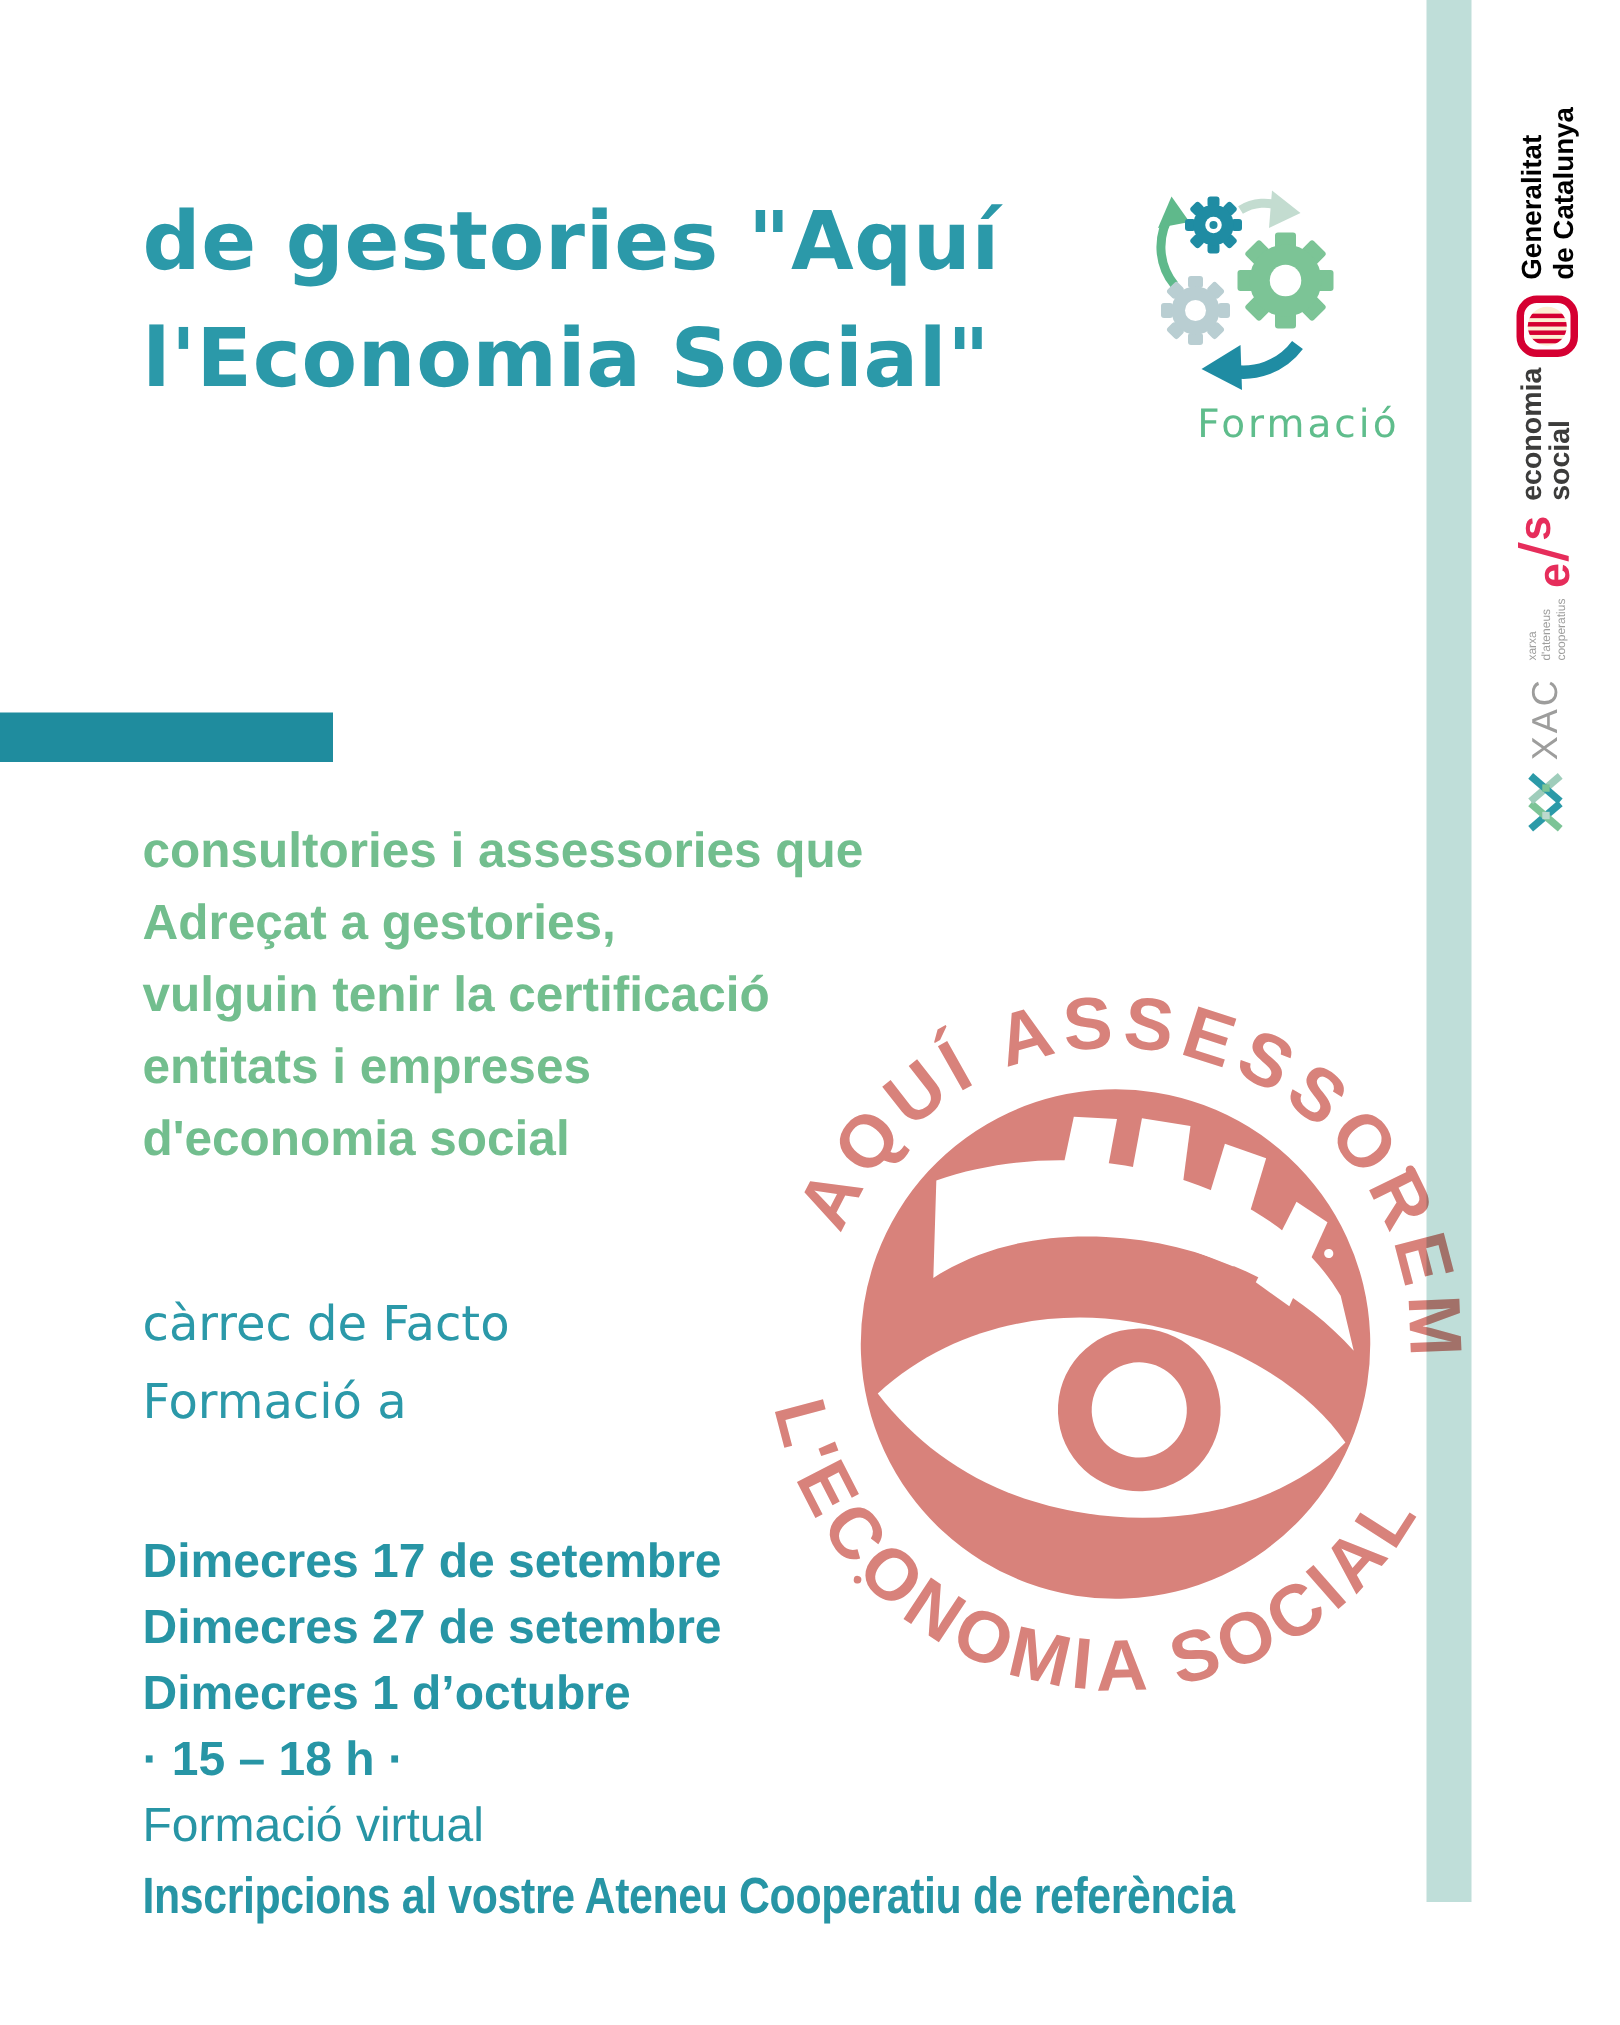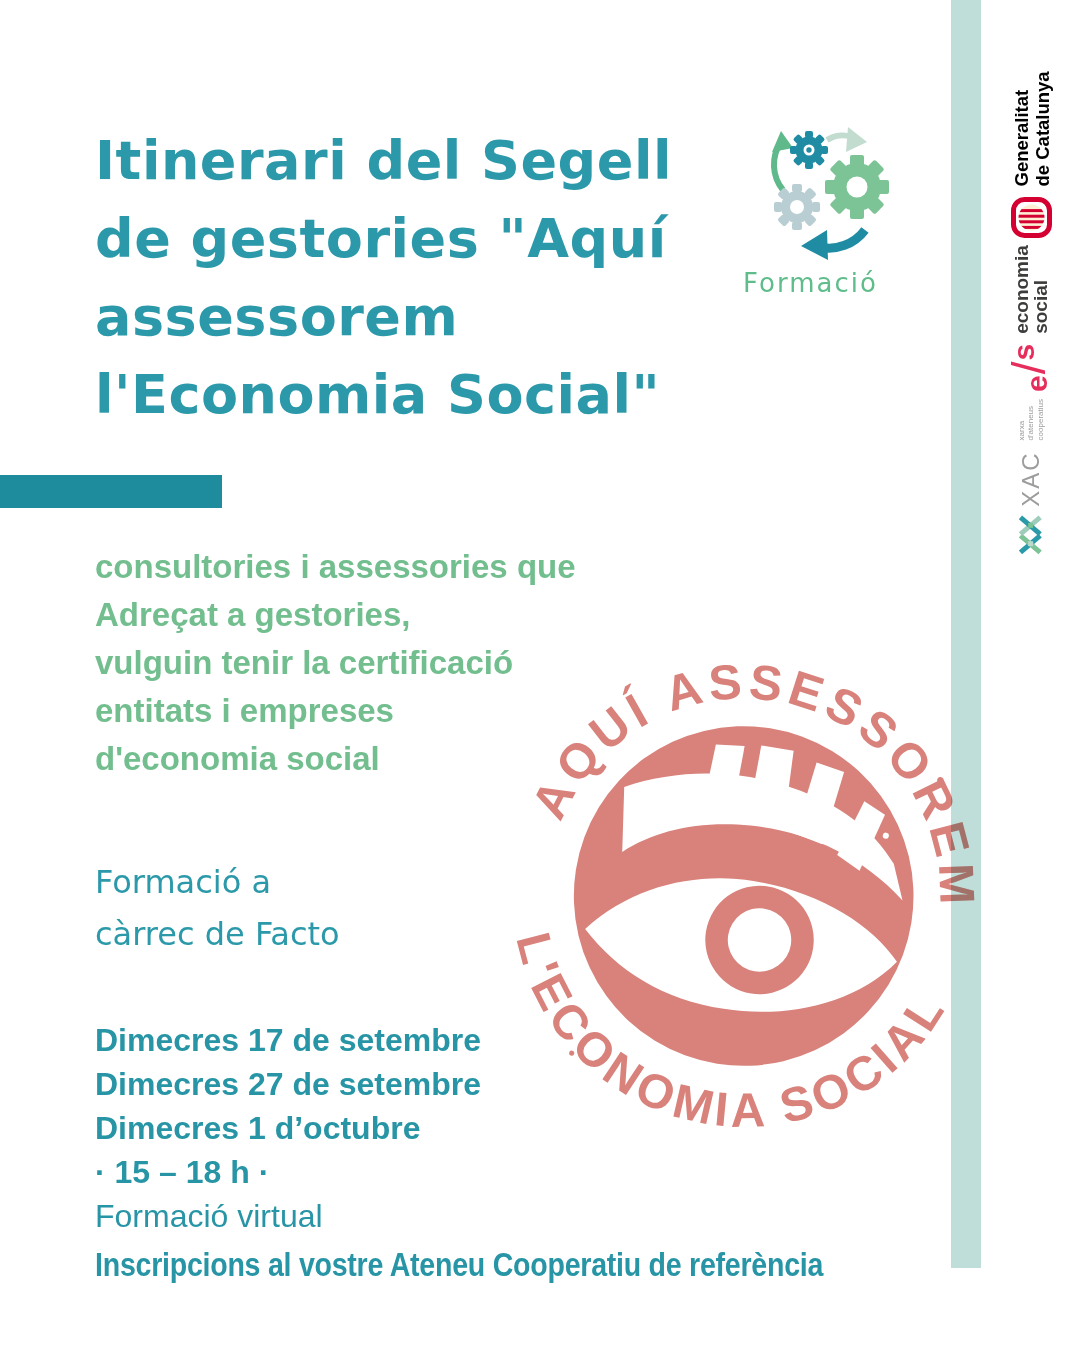--- a/index.html
+++ b/index.html
@@ -15,21 +15,21 @@
   .title{
     position:absolute;left:95px;top:122px;width:680px;
     font-family:"DejaVu Sans",sans-serif;font-weight:700;
     font-size:54px;line-height:78px;color:#2B99A9;letter-spacing:.5px;
   }
   .title div{white-space:nowrap;}
 
   
   .gears{position:absolute;left:765px;top:110px;}
   .formacio-label{
-    position:absolute;left:743px;top:268px;width:190px;text-align:left;
+    position:absolute;left:743px;top:268px;width:190px;text-align:right;
     font-family:"DejaVu Sans",sans-serif;font-size:26px;letter-spacing:2px;color:#5FBD8C;
   }
 
   
   .body-text{
     position:absolute;left:95px;top:543px;
     font-size:33px;font-weight:700;line-height:48px;color:#72BE8E;
   }
 
   
@@ -72,23 +72,21 @@
 </style>
 </head>
 <body>
 
 <div class="poster">
 
   <div class="bar-vertical"></div>
   <div class="bar-horizontal"></div>
 
   <div class="title">
-    <div>Itinerari del Segell</div>
     <div>de gestories "Aquí</div>
-    <div>assessorem</div>
     <div>l'Economia Social"</div>
   </div>
 
   <svg class="gears" width="140" height="150" viewBox="0 0 140 150" aria-hidden="true">
 
     <path d="M 18,80 A 40 40 0 0 1 16,32" fill="none" stroke="#5FB98B" stroke-width="6"></path>
     <polygon points="7,42 16,21 28,38" fill="#5FB98B"></polygon>
 
     <path d="M 62,30 A 30 30 0 0 1 90,28" fill="none" stroke="#C3DCD0" stroke-width="6"></path>
     <polygon points="83,17 102,32 81,42" fill="#C3DCD0"></polygon>
@@ -238,22 +236,22 @@
 
   <div class="body-text">
     <div>consultories i assessories que</div>
     <div>Adreçat a gestories,</div>
     <div>vulguin tenir la certificació</div>
     <div>entitats i empreses</div>
     <div>d'economia social</div>
   </div>
 
   <div class="facto">
+    <div>càrrec de Facto</div>
     <div>Formació a</div>
-    <div>càrrec de Facto</div>
   </div>
 
   <svg class="stamp" viewBox="0 0 520 520">
     <defs>
       <path id="arcTop" d="M 69 282 A 192 192 0 1 1 446 308" fill="none"></path>
       <path id="arcBottom" d="M 44 328 A 226 226 0 0 0 476 328" fill="none"></path>
     </defs>
     <circle cx="260" cy="262" r="166" fill="#D8827B"></circle>
 
     <g fill="#ffffff">

